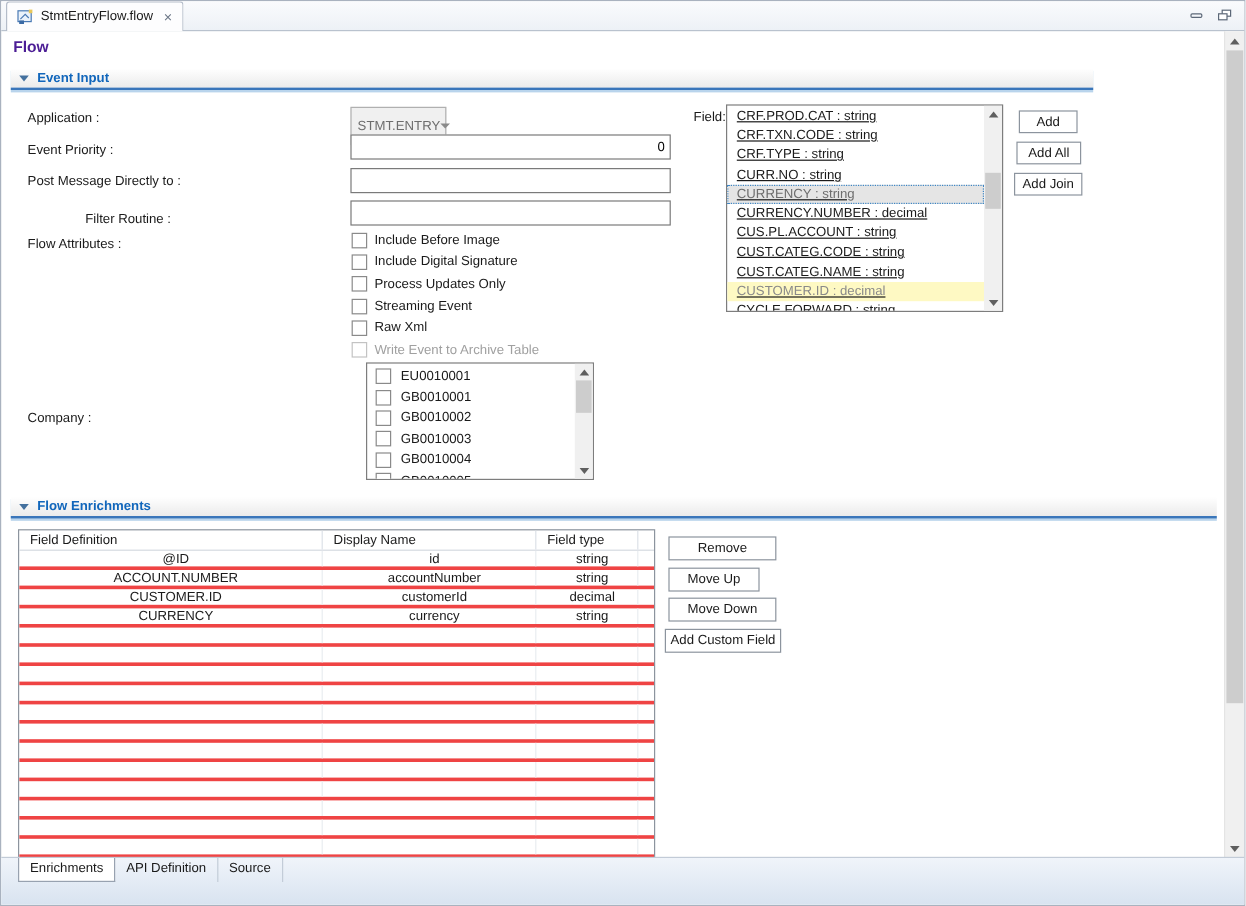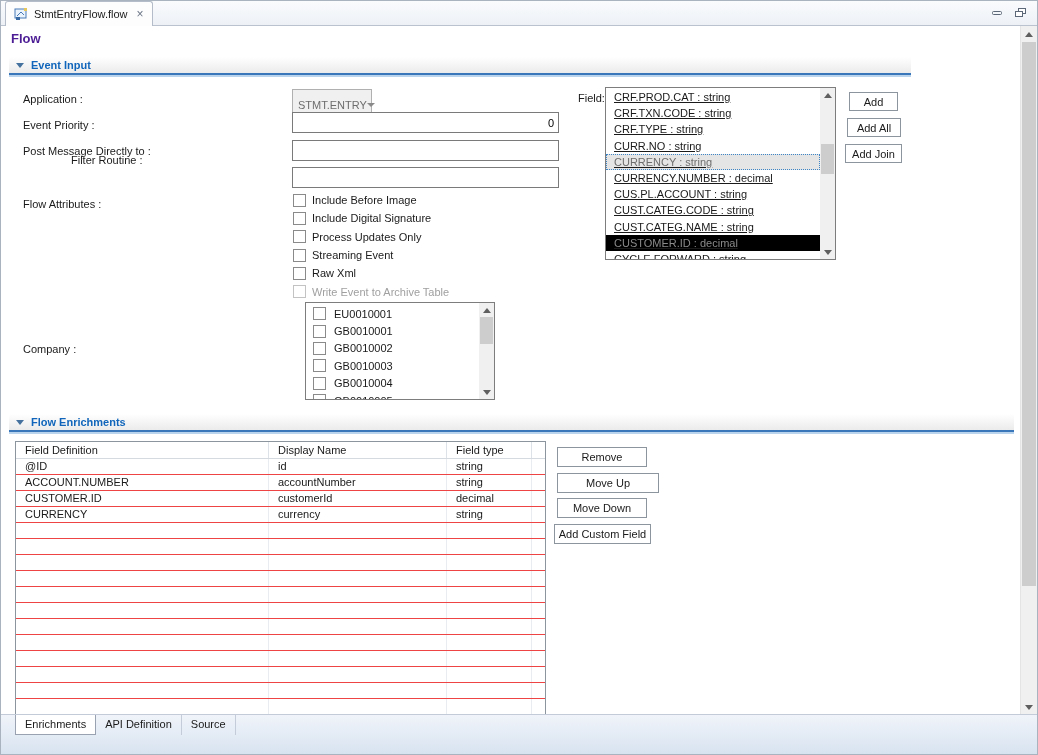--- a/index.html
+++ b/index.html
@@ -43,41 +43,41 @@
   
   .listbox{position:absolute;border:1px solid #7d7d7d;background:#fff;overflow:hidden;}
   #companyList{left:304px;top:301px;width:190px;height:98px;}
   #companyList .rows{position:absolute;left:0;top:2px;right:15px;}
   #companyList .lrow{display:flex;align-items:center;height:17.4px;padding-left:7px;}
   #companyList .cb{margin-right:8px;}
   #fieldList{left:604px;top:86px;width:231px;height:173px;}
   #fieldList .rows{position:absolute;left:0;top:1px;right:15px;text-decoration:underline;}
   .frow{height:16.2px;line-height:16.2px;padding-left:8px;white-space:nowrap;overflow:hidden;}
   .frow.sel{background:#e5e5e5;outline:1px dotted #3d85c4;outline-offset:-1px;color:#6e6e6e;}
-  .frow.added{background:#000000;color:#8a8a8a;}
+  .frow.added{background:#fef9c3;color:#8a8a8a;}
 
   
   .sb{position:absolute;background:#f0f0f0;}
   .sb .thumb{position:absolute;left:1px;right:1px;background:#cdcdcd;}
   .sb .arr{position:absolute;left:0;right:0;height:14px;display:flex;align-items:center;justify-content:center;}
   .tri-up{width:0;height:0;border-left:4px solid transparent;border-right:4px solid transparent;border-bottom:5px solid #5f5f5f;}
   .tri-dn{width:0;height:0;border-left:4px solid transparent;border-right:4px solid transparent;border-top:5px solid #5f5f5f;}
   .sb-in{top:0;bottom:0;right:0;width:15px;}
   .mainsb{right:0;top:25px;width:17px;height:689px;border-left:1px solid #e4e4e4;}
 
   
   .btn{position:absolute;border:1px solid #8c949e;background:#fff;color:#1a1a1a;
        font-family:"Liberation Sans","DejaVu Sans",sans-serif;font-size:11px;padding:0;cursor:default;}
 
   
   .tbl{position:absolute;left:14px;top:440px;width:531px;height:291px;border:1px solid #8c949e;background:#fff;overflow:hidden;}
   .thead,.trow{display:flex;width:100%;}
   .thead{height:17px;border-bottom:1px solid #d5dae0;}
   .th{line-height:16px;padding-left:9px;border-right:1px solid #dde2e8;white-space:nowrap;overflow:hidden;}
-  .trow{height:16px;border-bottom:1px solid #ef4444;}
+  .trow{height:16px;border-bottom:3px solid #ef4444;text-align:center;}
   .td{line-height:15px;padding-left:9px;border-right:1px solid #e9edf1;white-space:nowrap;overflow:hidden;}
   .c0{width:253px;flex:none;}.c1{width:178px;flex:none;}.c2{width:85px;flex:none;}.cf{flex:1;border-right:none;}
 
   
   .btabs{position:absolute;left:0;right:0;bottom:0;height:40px;background:linear-gradient(#f0f4fa,#d8e3f0);
          border-top:1px solid #c2cbd7;display:flex;align-items:flex-start;padding-left:14px;}
   .btab{height:20px;line-height:19px;padding:0 9px;border-right:1px solid #c3ccd8;color:#1a1a1a;}
   .btab.active{background:#fff;border:1px solid #98a2b0;border-top:none;}
 </style>
 </head>
@@ -110,21 +110,21 @@
   <div class="pgtitle">Flow</div>
 
   <div class="sect" style="left:8px;top:56px;width:902px;">
     <span class="tri"></span>
     <span>Event Input</span>
   </div>
 
   <div class="lbl" style="top:92px;">Application :</div>
   <div class="lbl" style="top:118px;">Event Priority :</div>
   <div class="lbl" style="top:144px;">Post Message Directly to :</div>
-  <div class="lbl" style="top:153px;padding-left:48px;">Filter Routine :</div>
+  <div class="lbl" style="top:176px;padding-left:48px;">Filter Routine :</div>
   <div class="lbl" style="top:197px;">Flow Attributes :</div>
   <div class="lbl" style="top:342px;">Company :</div>
 
   <div class="combo">
     <span>STMT.ENTRY</span>
     <span class="chev"></span>
   </div>
 
   <input class="txt num" style="top: 111px;" value="0">
   <input class="txt" style="top: 139px;" value="">
@@ -343,21 +343,21 @@
         <div class="trow">
           <div class="td c0"></div>
           <div class="td c1"></div>
           <div class="td c2"></div>
           <div class="td cf"></div>
         </div>
       </div>
   </div>
 
   <button class="btn" style="left:556px;top:446px;width:90px;height:20px;">Remove</button>
-  <button class="btn" style="left:556px;top:472px;width:102px;height:20px;">Move Up</button>
+  <button class="btn" style="left:556px;top:472px;width:76px;height:20px;">Move Up</button>
   <button class="btn" style="left:556px;top:497px;width:90px;height:20px;">Move Down</button>
   <button class="btn" style="left:553px;top:523px;width:97px;height:20px;">Add Custom Field</button>
 
   <div class="sb mainsb">
     <div class="arr" style="top:1px;">
         <span class="tri-up"></span>
       </div>
     <div class="thumb" style="top:16px;height:544px;"></div>
     <div class="arr" style="bottom:1px;">
         <span class="tri-dn"></span>

